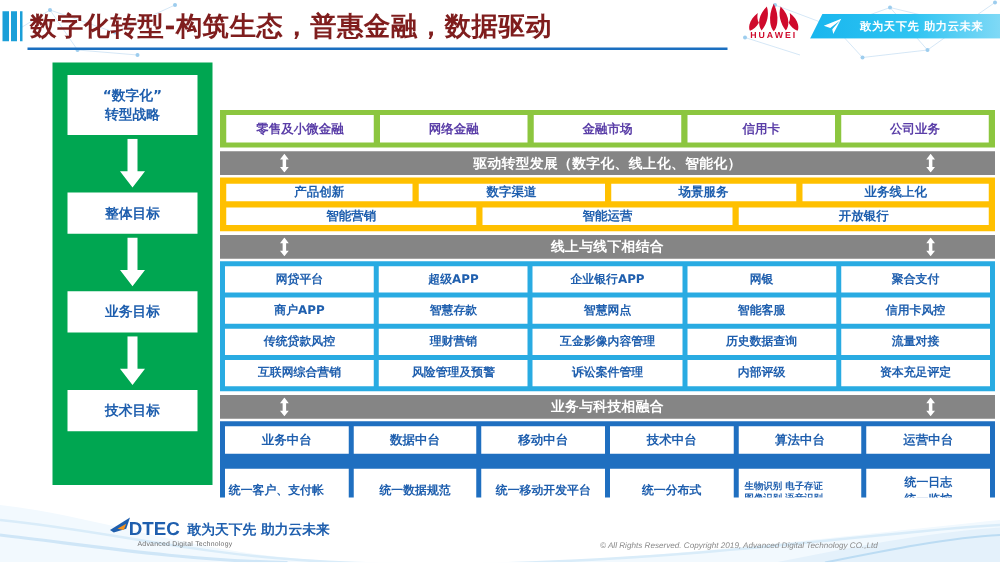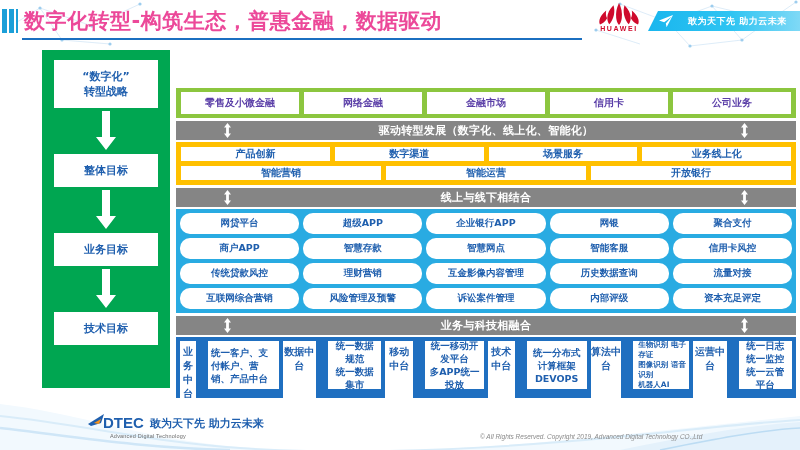--- a/index.html
+++ b/index.html
@@ -12,21 +12,21 @@
 
   
   .net-bg{position:absolute;left:0;top:0;width:800px;height:48px;overflow:hidden;}
   .net-bg svg{position:absolute;left:0;top:0;}
 
   
   .header{position:absolute;left:0;top:0;width:800px;height:42px;}
   .hdr-stripe{position:absolute;left:2px;top:9px;width:16px;height:24px;
     background:repeating-linear-gradient(90deg,#1b9fd8 0 5px,#ffffff 5px 7px);}
   .hdr-title{position:absolute;left:24px;top:6px;font-size:21px;font-weight:bold;
-    color:#ec4899;letter-spacing:.5px;white-space:nowrap;line-height:30px;}
+    color:#7f1d1d;letter-spacing:.5px;white-space:nowrap;line-height:30px;}
   .hdr-rule{position:absolute;left:22px;top:38px;width:560px;height:2px;background:#1b6fc0;}
 
   .huawei{position:absolute;left:590px;top:2px;width:58px;height:38px;text-align:center;}
   .huawei .mark{width:46px;height:24px;margin:0 auto;display:block;}
   .huawei .wd{font-size:7px;font-weight:bold;color:#cf0a2c;letter-spacing:1.6px;
     font-family:"Liberation Sans",sans-serif;margin-top:-1px;}
 
   .ribbon{position:absolute;left:648px;top:11px;width:152px;height:20px;
     background:linear-gradient(90deg,#19b6ee 0%,#2fc4f2 55%,#7fd9f6 100%);
     clip-path:polygon(10px 0,152px 0,152px 20px,0 20px);display:flex;align-items:center;}
@@ -58,24 +58,24 @@
   .orange{background:#ffc000;padding:5px;margin-top:2px;}
   .orow{display:flex;gap:5px;}
   .orow + .orow{margin-top:5px;}
   .orange .ocell{flex:1;background:#fff;color:#1f5fae;font-size:10px;font-weight:bold;
     text-align:center;padding:0 0;}
 
   .blue{background:#29abe2;padding:4px;margin-top:2px;}
   .brow{display:flex;gap:4px;}
   .brow + .brow{margin-top:4px;}
   .blue .bcell{flex:1;background:#fff;color:#1f5fae;font-size:9.5px;font-weight:bold;
-    text-align:center;padding:4px 0;white-space:nowrap;overflow:hidden;border-radius:10px;}
+    text-align:center;padding:4px 0;white-space:nowrap;overflow:hidden;}
 
   .dblue{background:#1f6fc0;padding:4px;margin-top:2px;display:flex;gap:4px;}
-  .dcol{flex:1;display:flex;flex-direction:row;gap:12px;}
+  .dcol{flex:1;display:flex;flex-direction:column;gap:12px;}
   .dcol .dhead{background:#fff;color:#1f5fae;font-size:10px;font-weight:bold;
     text-align:center;padding:4px 0;}
   .dcol .dbody{background:#fff;color:#1f5fae;font-size:9.5px;font-weight:bold;
     text-align:center;padding:5px 3px;line-height:13px;height:48px;box-sizing:border-box;
     display:flex;align-items:center;justify-content:center;}
   .dcol .dbody.tiny{font-size:7.5px;line-height:10px;text-align:left;
     justify-content:flex-start;padding-left:5px;}
   .dcol .dbody.lft{text-align:left;}
 
   

